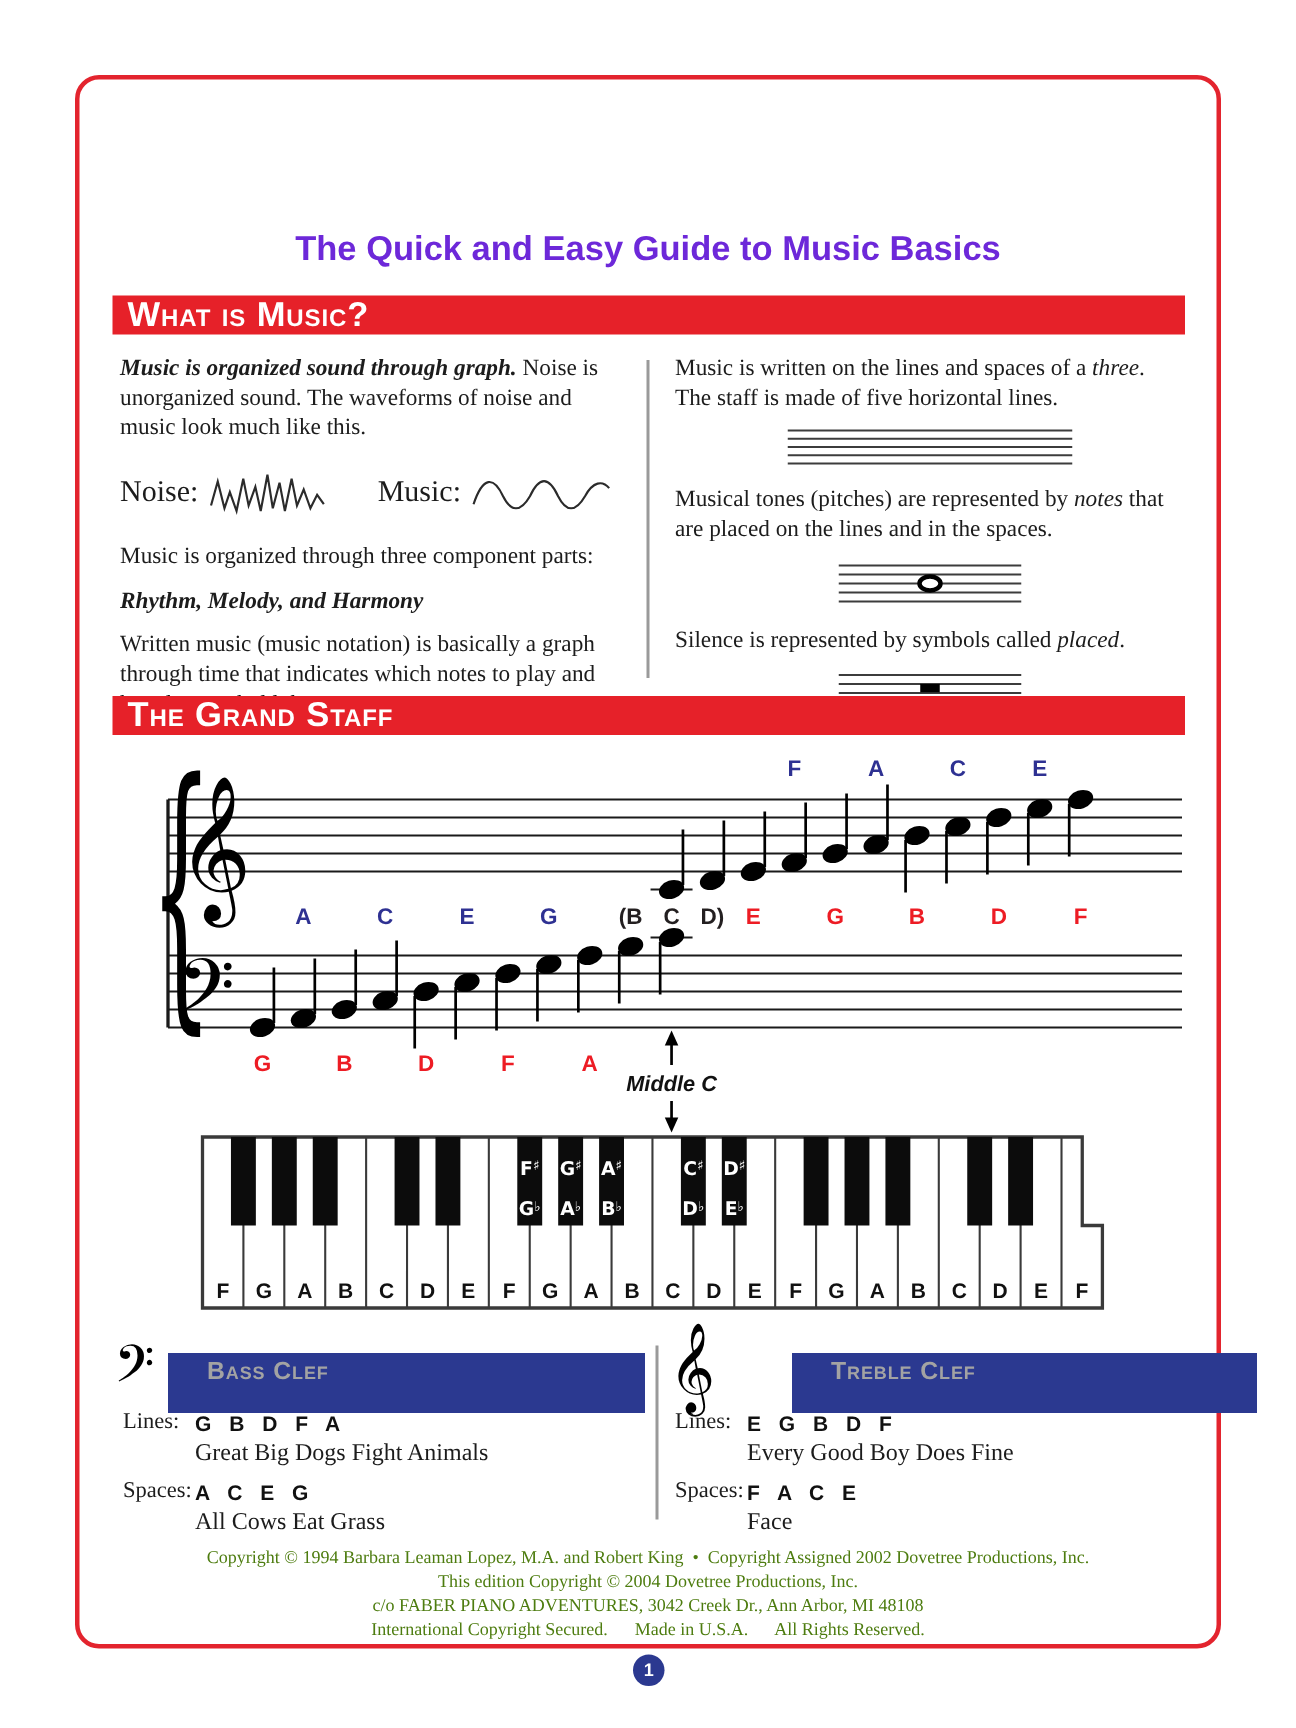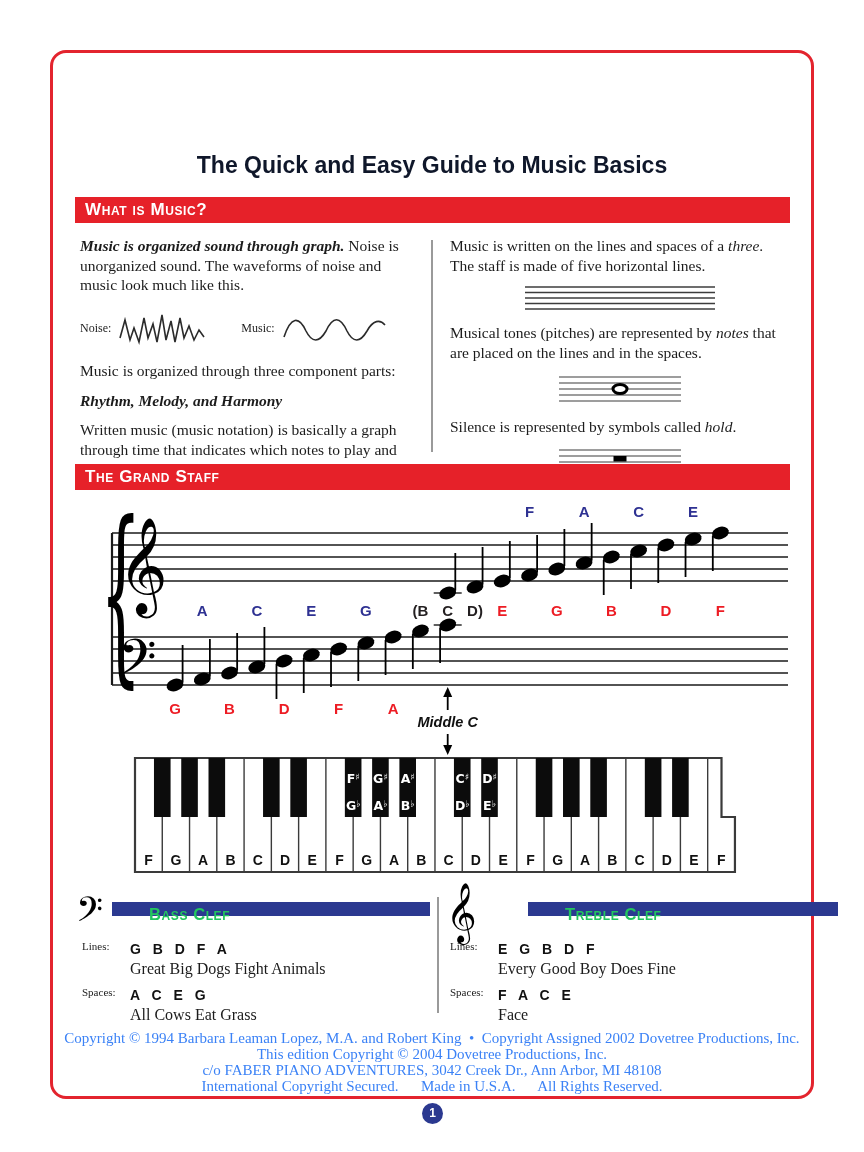--- a/index.html
+++ b/index.html
@@ -11,65 +11,65 @@
   .frame{left:50px;top:50px;width:758px;height:1043px;border:3px solid #e3242e;border-radius:16px;}
 
   
   .title{left:0;top:60px;width:864px;text-align:center;font-family:"Liberation Serif",serif;
          font-weight:bold;font-size:80px;letter-spacing:4px;line-height:92px;
          background:linear-gradient(180deg,#f98d9a 0%,#ee4256 42%,#c2001a 100%);
          -webkit-background-clip:text;background-clip:text;color:transparent;
          -webkit-text-stroke:1px rgba(160,0,25,.45);
          filter:drop-shadow(2px 3px 1px rgba(120,0,18,.30));}
   .subtitle{left:0;top:152px;width:864px;text-align:center;font-family:"Liberation Sans",sans-serif;
-            font-weight:bold;font-size:23px;color:#0f172a;}
+            font-weight:bold;font-size:23px;color:#6d28d9;}
 
   
   .banner{height:26px;background:#e62129;color:#fff;font-family:"Liberation Sans",sans-serif;
-          font-weight:bold;font-size:17px;font-variant:small-caps;letter-spacing:.6px;
+          font-weight:bold;font-size:23px;font-variant:small-caps;letter-spacing:.6px;
           line-height:25px;padding-left:10px;box-sizing:border-box;}
   .banner-what{left:75px;top:197px;width:715px;}
   .banner-grand{left:75px;top:464px;width:715px;}
 
   
   .col{font-size:15.5px;line-height:1.27;}
   .col p{margin:0 0 10px 0;}
   .col-left{left:80px;top:236px;width:336px;}
   .col-right{left:450px;top:236px;width:340px;}
   .lead{font-weight:bold;font-style:italic;}
   .emphasis{text-align:left;font-weight:bold;font-style:italic;margin-top:-6px;}
   .vdiv{width:1.5px;background:#9a9a9a;}
   .vdiv1{left:431px;top:240px;height:212px;}
   .vdiv2{left:437px;top:897px;height:116px;}
 
   .waverow{display:flex;align-items:center;height:48px;margin:2px 0 8px 0;}
-  .wavelabel{font-size:12px;}
+  .wavelabel{font-size:20px;}
   .waverow svg{margin:0 6px;}
   .mlabel{margin-left:18px;}
 
   .ministaff{display:block;margin:4px auto 12px auto;}
 
   
   #gs{left:55px;top:490px;}
 
   
   .clefglyph{font-family:"DejaVu Sans",sans-serif;color:#000;line-height:1;}
   .bassglyph{left:76px;top:893px;font-size:42px;}
   .trebleglyph{left:446px;top:886px;font-size:52px;}
-  .bluebanner{height:14px;background:#2b3990;color:#22c55e;font-family:"Liberation Sans",sans-serif;
+  .bluebanner{height:40px;background:#2b3990;color:#a3a3a3;font-family:"Liberation Sans",sans-serif;
               font-weight:bold;font-size:16.5px;font-variant:small-caps;letter-spacing:.6px;
-              line-height:25px;padding-left:37px;box-sizing:border-box;}
+              line-height:25px;padding-left:26px;box-sizing:border-box;}
   .bb-bass{left:112px;top:902px;width:318px;}
   .bb-treble{left:480px;top:902px;width:310px;margin-left:48px;}
-  .rowlabel{font-size:11px;}
+  .rowlabel{font-size:15px;}
   .letters{font-family:"Liberation Sans",sans-serif;font-weight:bold;font-size:14px;letter-spacing:4px;color:#111;}
   .mnemonic{font-size:16px;}
 
   
-  .footer{left:50px;top:1030px;width:764px;text-align:center;font-size:15px;line-height:16px;color:#3b82f6;}
+  .footer{left:50px;top:1030px;width:764px;text-align:center;font-size:12px;line-height:16px;color:#4d7c0f;}
   .footer div{white-space:pre;}
   .pagenum{left:422px;top:1103px;width:21px;height:21px;border-radius:50%;background:#2b3990;
            color:#fff;font-family:"Liberation Sans",sans-serif;font-weight:bold;font-size:12px;
            text-align:center;line-height:21px;}
 </style>
 </head>
 <body>
 
 <div id="page">
   <div class="abs frame"></div>
@@ -114,21 +114,21 @@
     <svg class="ministaff" width="122" height="32" viewBox="0 0 122 32">
       <g stroke="#3c3c3c" stroke-width="1.2">
         <line x1="0" y1="4" x2="122" y2="4"></line>
           <line x1="0" y1="10" x2="122" y2="10"></line>
         <line x1="0" y1="16" x2="122" y2="16"></line>
           <line x1="0" y1="22" x2="122" y2="22"></line>
         <line x1="0" y1="28" x2="122" y2="28"></line>
       </g>
       <ellipse cx="61" cy="16" rx="7" ry="4.6" fill="#fff" stroke="#000" stroke-width="3"></ellipse>
     </svg>
-    <p><span>Silence is represented by symbols called </span><em>hold</em><span>.</span></p>
+    <p><span>Silence is represented by symbols called </span><em>placed</em><span>.</span></p>
     <svg class="ministaff" width="122" height="32" viewBox="0 0 122 32">
       <g stroke="#3c3c3c" stroke-width="1.2">
         <line x1="0" y1="4" x2="122" y2="4"></line>
           <line x1="0" y1="10" x2="122" y2="10"></line>
         <line x1="0" y1="16" x2="122" y2="16"></line>
           <line x1="0" y1="22" x2="122" y2="22"></line>
         <line x1="0" y1="28" x2="122" y2="28"></line>
       </g>
       <rect x="54.5" y="10" width="13" height="5.5" fill="#000"></rect>
     </svg>

